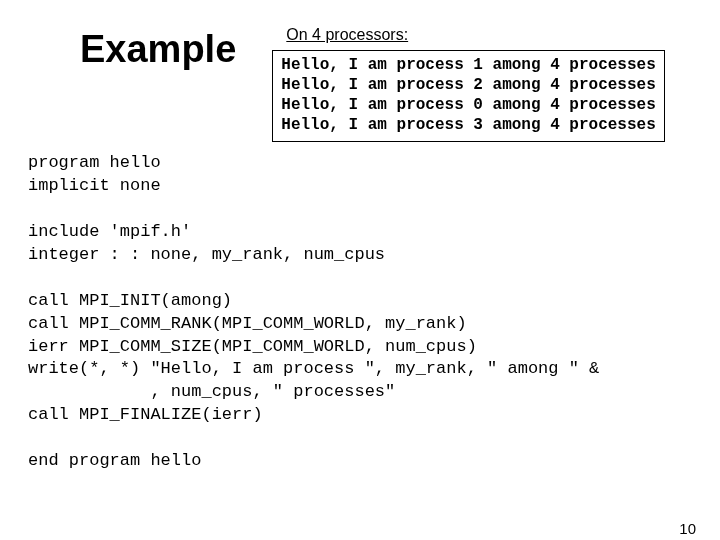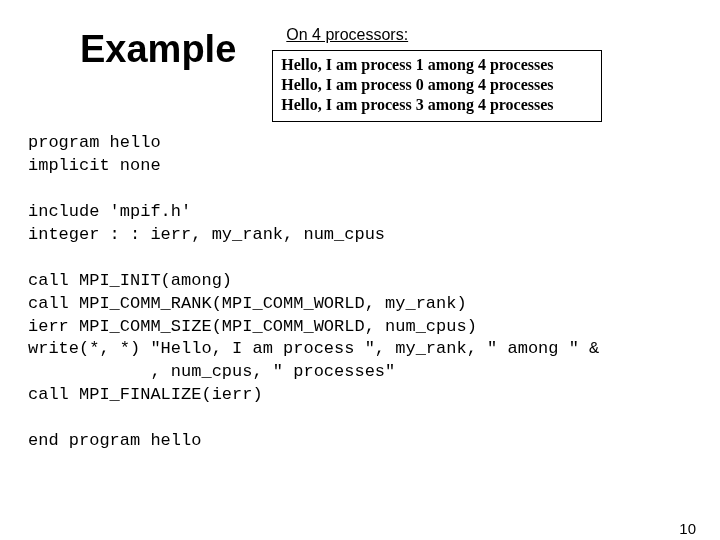--- a/index.html
+++ b/index.html
@@ -29,21 +29,21 @@
   }
   .out-title {
     font-size: 16px;
     text-decoration: underline;
     margin-bottom: 6px;
     margin-left: 14px;
   }
   .out-box {
     border: 1px solid #000;
     padding: 4px 8px 6px 8px;
-    font-family: Liberation Serif, serif;
+    font-family: Liberation Mono, monospace;
     font-size: 16px;
     font-weight: bold;
     line-height: 1.25;
     width: fit-content;
     min-width: 330px;
   }
   .code {
     font-family: "Courier New", Courier, monospace;
     font-size: 17px;
     line-height: 1.35;
@@ -59,31 +59,32 @@
 </style>
 </head>
 <body>
 
 <div class="top-row">
   <div class="title">Example</div>
   <div class="right-col">
     <div class="out-title">On 4 processors:</div>
     <div class="out-box">
       <div>Hello, I am process 1 among 4 processes</div>
+      <div>Hello, I am process 2 among 4 processes</div>
       <div>Hello, I am process 0 among 4 processes</div>
       <div>Hello, I am process 3 among 4 processes</div>
     </div>
   </div>
 </div>
 
 <div class="code"><span>program hello</span>
 <span>implicit none</span>
 <span></span>
 <span>include 'mpif.h'</span>
-<span>integer : : ierr, my_rank, num_cpus</span>
+<span>integer : : none, my_rank, num_cpus</span>
 <span></span>
 <span>call MPI_INIT(among)</span>
 <span>call MPI_COMM_RANK(MPI_COMM_WORLD, my_rank)</span>
 <span>ierr MPI_COMM_SIZE(MPI_COMM_WORLD, num_cpus)</span>
 <span>write(*, *) "Hello, I am process ", my_rank, " among " &amp;</span>
 <span>            , num_cpus, " processes"</span>
 <span>call MPI_FINALIZE(ierr)</span>
 <span></span>
 <span>end program hello</span></div>
 

